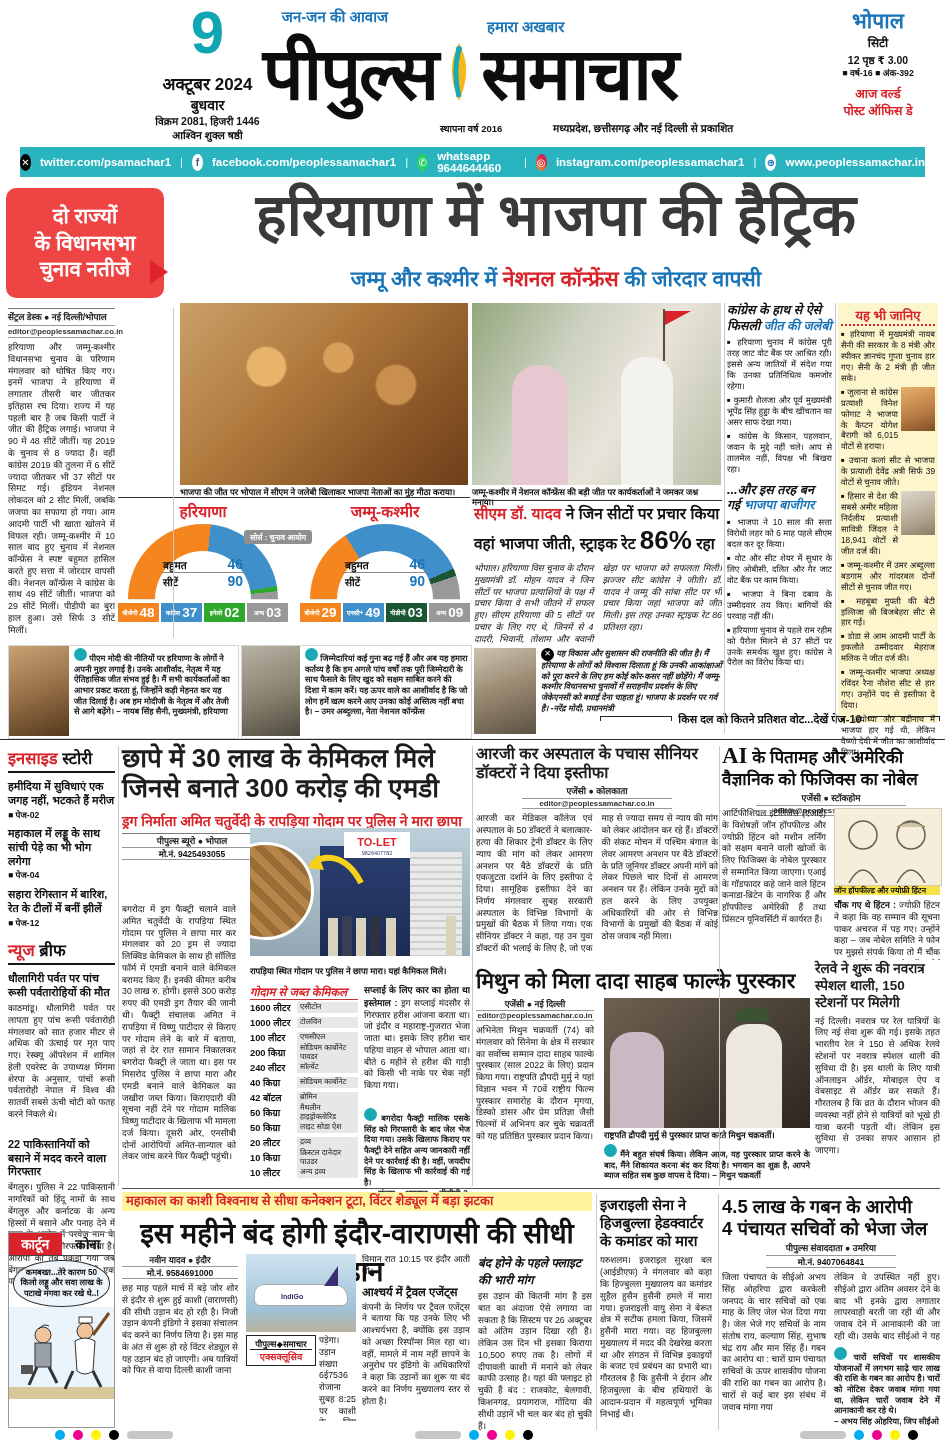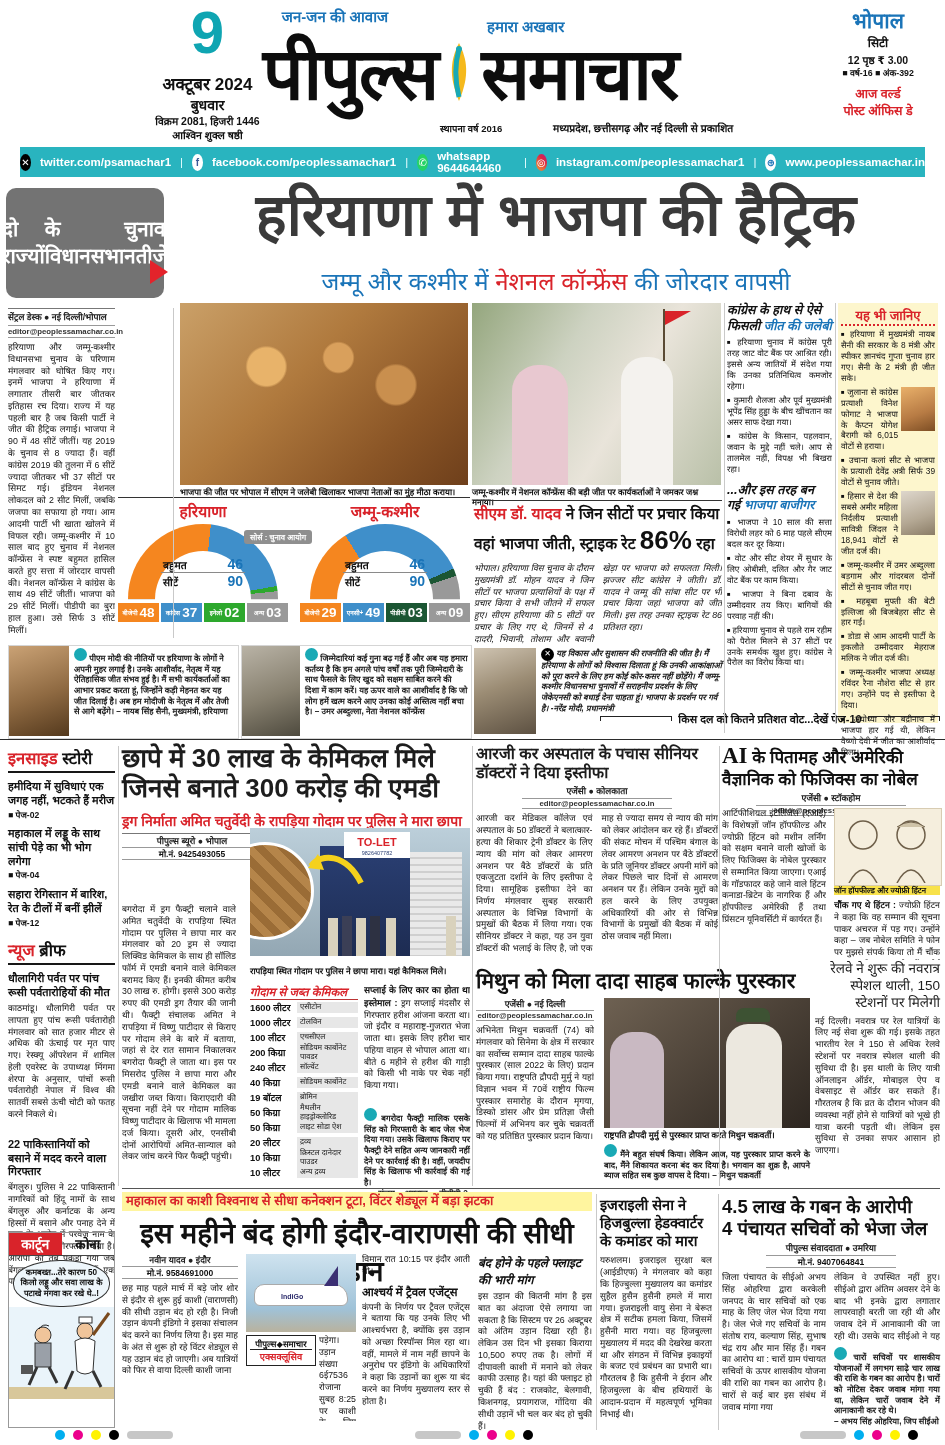--- a/index.html
+++ b/index.html
@@ -19,25 +19,25 @@
   .rule{border-top:1px solid #777;}
   
   .day{font-size:60px;font-weight:900;color:#0fa5b2;line-height:.9;}
   .title-row{display:flex;align-items:center;justify-content:center;gap:6px;}
   .title-txt{font-size:72px;font-weight:900;color:#0d0d0d;line-height:1;letter-spacing:-2px;}
   
   .social{display:flex;align-items:center;justify-content:center;gap:9px;background:#29b4bf;color:#fff;font-weight:bold;font-size:11.5px;}
   .sicon{display:inline-flex;align-items:center;justify-content:center;width:17px;height:17px;border-radius:50%;font-size:10px;font-weight:bold;}
   .sep{color:#e8feff;font-weight:normal;}
   
-  .badge{background:#737373;border-radius:10px;color:#fff;font-weight:800;font-size:20.5px;line-height:1.3;
-         display:flex;flex-direction:row;align-items:center;justify-content:center;}
+  .badge{background:#ef4444;border-radius:10px;color:#fff;font-weight:800;font-size:20.5px;line-height:1.3;
+         display:flex;flex-direction:column;align-items:center;justify-content:center;}
   .badge:after{content:"";position:absolute;right:-16px;bottom:14px;border:12px solid transparent;border-left:18px solid #e3232b;}
   .headline1{font-size:58px;font-weight:900;color:#3a3a3a;line-height:1.0;}
-  .subhead1{font-size:24px;font-weight:400;}
+  .subhead1{font-size:21px;font-weight:700;}
   .photo{background:#b9b29e;overflow:hidden;}
   .cap{font-size:8.4px;font-weight:bold;color:#111;line-height:1.2;}
   .col-h{font-size:12.6px;font-weight:800;font-style:italic;line-height:1.25;}
   .bullet{font-size:8.3px;line-height:1.32;margin-top:3px;}
   .bullet:before{content:"■ ";font-size:6px;position:relative;top:-1px;}
   .know{background:#fdf6cd;}
   .know-h{color:#d9232a;font-weight:800;font-size:13px;border-bottom:2px dotted #d9232a;}
   
   .gtitle{color:#d9232a;font-weight:800;font-size:15.5px;}
   .gauge{position:relative;width:150px;height:76px;overflow:hidden;margin:2px auto 0;}
@@ -59,21 +59,21 @@
   .strip{display:flex;align-items:center;gap:6px;font-size:11px;font-weight:800;color:#111;}
   .strip:before,.strip:after{content:"";flex:1;border-top:1.5px solid #222;height:4px;border-left:1.5px solid #222;border-right:1.5px solid #222;}
   
   .side-h{font-size:16.5px;font-weight:900;border-bottom:2.5px solid #161616;padding-bottom:2px;}
   .side-item{font-size:11px;font-weight:800;line-height:1.25;margin-top:7px;}
   .page-tag{font-size:8.6px;font-weight:bold;margin-top:2px;}
   .brief-h{font-size:11px;font-weight:800;line-height:1.25;margin:7px 0 3px;}
   
   .h-xl{font-size:26px;font-weight:900;line-height:1.14;color:#1d1d1d;}
   .h-l{font-size:16px;font-weight:900;line-height:1.2;color:#1d1d1d;}
-  .h-m{font-size:13.5px;font-weight:400;line-height:1.25;color:#1d1d1d;text-align:right;}
+  .h-m{font-size:13.5px;font-weight:700;line-height:1.25;color:#1d1d1d;}
   .sub-red{color:#d9232a;font-size:14px;font-weight:800;}
   .chem-row{display:flex;align-items:center;gap:3px;height:15px;}
   .chem-q{width:44px;font-size:9.3px;font-weight:800;}
   .chem-n{flex:1;background:#e7e7e7;font-size:7.6px;padding:1.5px 3px;line-height:1.1;}
   .kicker{background:#fff59f;color:#d9232a;font-weight:800;font-size:13px;padding:1px 4px;line-height:1.3;}
   .excl{border:1.5px solid #222;text-align:center;padding:2px 3px;}
   .cmyk{position:absolute;display:flex;gap:8px;align-items:center;}
   .cdot{width:10px;height:10px;border-radius:50%;}
   .gbar{width:46px;height:8px;border-radius:4px;background:#c7c7c7;}
   .two-col{column-count:2;column-gap:9px;}
@@ -415,21 +415,21 @@
         </div>
       <div class="chem-row">
           <span class="chem-q">240 लीटर</span>
           <span class="chem-n">सॉल्वेंट</span>
         </div>
       <div class="chem-row">
           <span class="chem-q">40 किग्रा</span>
           <span class="chem-n">सोडियम कार्बोनेट</span>
         </div>
       <div class="chem-row">
-          <span class="chem-q">19 बॉटल</span>
+          <span class="chem-q">42 बॉटल</span>
           <span class="chem-n">ब्रोमिन</span>
         </div>
       <div class="chem-row">
           <span class="chem-q">50 किग्रा</span>
           <span class="chem-n">मैथलीन हाइड्रोक्लोरिड</span>
         </div>
       <div class="chem-row">
           <span class="chem-q">50 किग्रा</span>
           <span class="chem-n">लाइट सोडा ऐश</span>
         </div>

